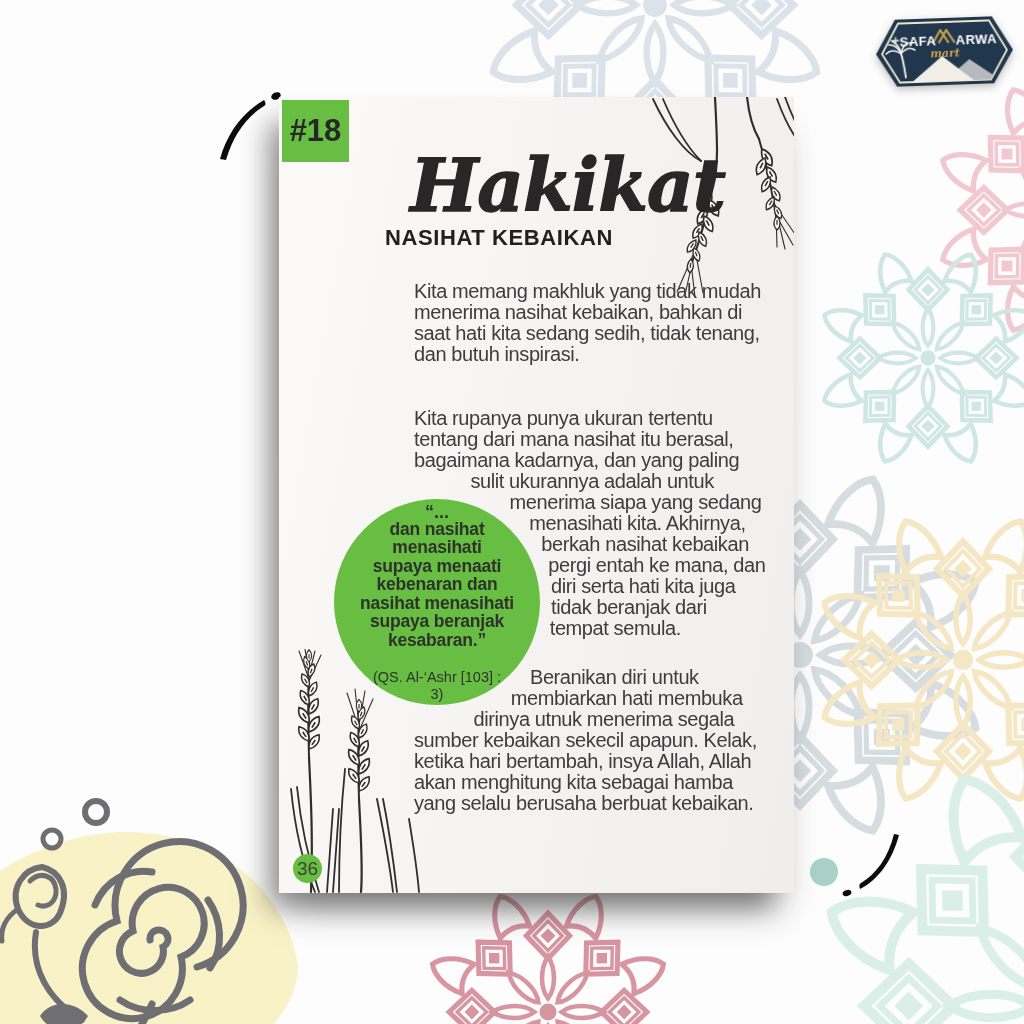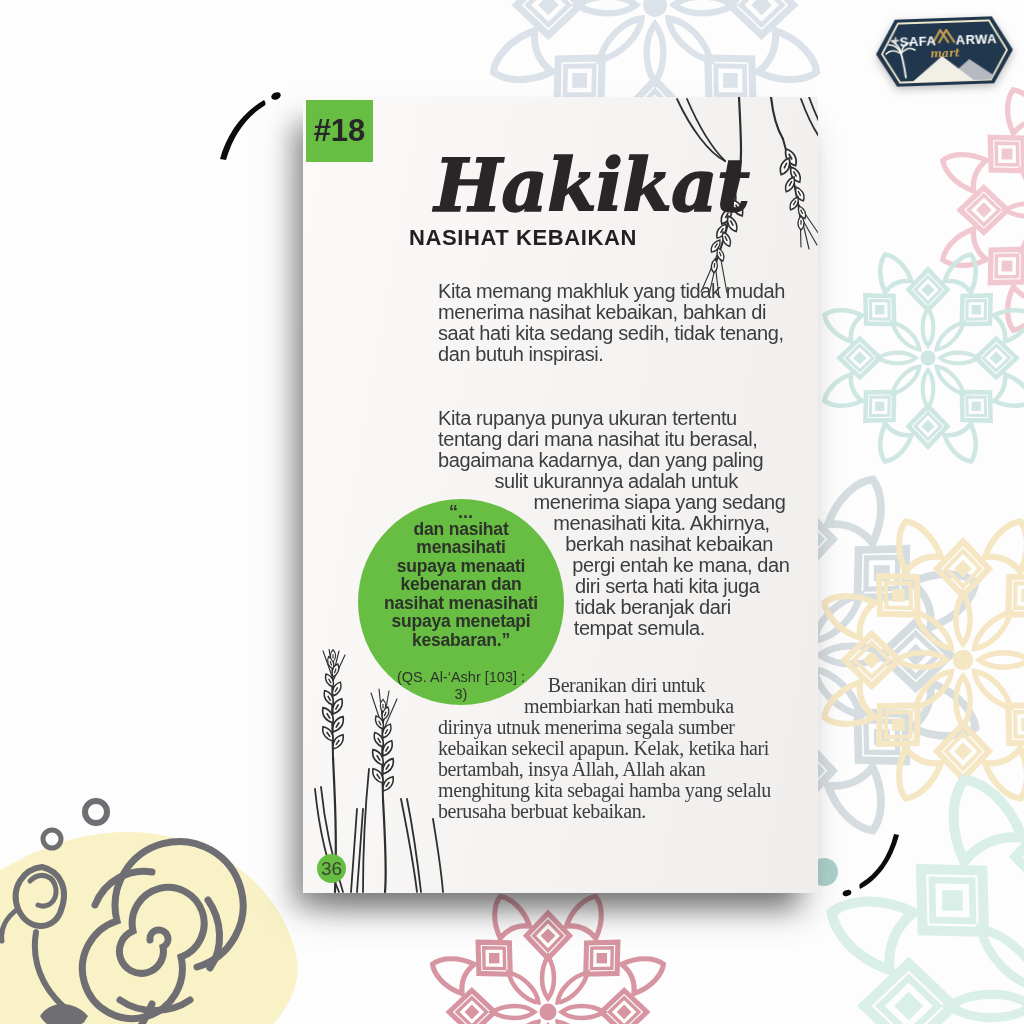--- a/index.html
+++ b/index.html
@@ -8,39 +8,39 @@
   svg{display:block;}
   .bg-decor{position:absolute;left:0;top:0;z-index:0;}
   .yellow-blob{position:absolute;left:-85px;top:835px;width:380px;height:270px;background:#f8f2c6;
                border-radius:52% 48% 55% 45%/55% 60% 40% 45%;transform:rotate(-12deg);z-index:1;}
   .roses{position:absolute;left:0;top:780px;z-index:2;}
   .swoosh{position:absolute;z-index:3;}
   .swoosh-tl{left:210px;top:88px;}
   .swoosh-br{left:835px;top:825px;}
 
   
-  .book-page{position:absolute;left:303px;top:97px;width:515px;height:796px;z-index:4;
+  .book-page{position:absolute;left:279px;top:97px;width:515px;height:796px;z-index:4;
              background:linear-gradient(100deg,#fbfaf9 0%,#f4f3f1 55%,#efeeec 100%);
              box-shadow:-16px 20px 26px -6px rgba(45,45,45,.50),0 26px 34px -14px rgba(45,45,45,.35);
              overflow:hidden;}
   .issue-badge{position:absolute;left:3px;top:3px;width:67px;height:62px;background:#68be43;
                display:flex;align-items:center;justify-content:center;
                font-size:31px;font-weight:bold;color:#272727;}
   .title{position:absolute;left:0;top:46px;width:446px;margin:0;text-align:right;
          font-family:"DejaVu Serif",serif;font-style:italic;font-weight:bold;
          font-size:72px;line-height:86px;color:#2a2627;-webkit-text-stroke:1.3px #2a2627;
          letter-spacing:-1px;}
   .subtitle{position:absolute;left:0;top:128px;width:440px;margin:0;text-align:center;
             font-size:22px;font-weight:bold;letter-spacing:.6px;color:#232021;}
   .para{color:#3d3d3f;font-size:20px;line-height:21px;letter-spacing:-.4px;margin:0;}
   .p1{position:absolute;left:135px;top:184px;width:352px;}
   .flow{position:absolute;left:135px;top:311px;width:352px;}
   .circle-spacer{float:left;width:138px;height:312px;
                  shape-outside:circle(114px at 23px 193px);}
-  .p3{margin-top:36px;font-family:Liberation Serif, serif;}
+  .p3{margin-top:28px;}
   .quote-circle{position:absolute;left:55px;top:402px;width:206px;height:206px;border-radius:50%;
                 background:#68be43;display:flex;flex-direction:column;align-items:center;
                 justify-content:center;text-align:center;color:#2d332b;padding-top:2px;box-sizing:border-box;}
   .quote-mark{font-weight:bold;font-size:18px;line-height:16px;}
   .quote-body{font-weight:bold;font-size:17.5px;line-height:18.5px;white-space:pre-line;letter-spacing:-.2px;}
   .quote-ref{font-size:14.5px;line-height:16.5px;white-space:pre-line;margin-top:20px;}
   .wheat-top{position:absolute;left:348px;top:0;}
   .wheat-bottom{position:absolute;left:2px;top:552px;}
   .page-number{position:absolute;left:14px;top:757px;width:29px;height:29px;border-radius:50%;
                background:#68be43;display:flex;align-items:center;justify-content:center;
@@ -241,21 +241,21 @@
       <p class="para p3">Beranikan diri untuk membiarkan hati membuka dirinya utnuk menerima segala sumber kebaikan sekecil apapun. Kelak, ketika hari bertambah, insya Allah, Allah akan menghitung kita sebagai hamba yang selalu berusaha berbuat kebaikan.</p>
     </div>
 
     <div class="quote-circle">
       <div class="quote-mark">“...</div>
       <div class="quote-body">dan nasihat
 menasihati
 supaya menaati
 kebenaran dan
 nasihat menasihati
-supaya menetapi
+supaya beranjak
 kesabaran.”</div>
       <div class="quote-ref">(QS. Al-‘Ashr [103] :
 3)</div>
     </div>
 
     <div class="page-number">36</div>
   </div>
 
   <div class="logo">
     <svg width="137" height="80" viewBox="0 0 137 80">

